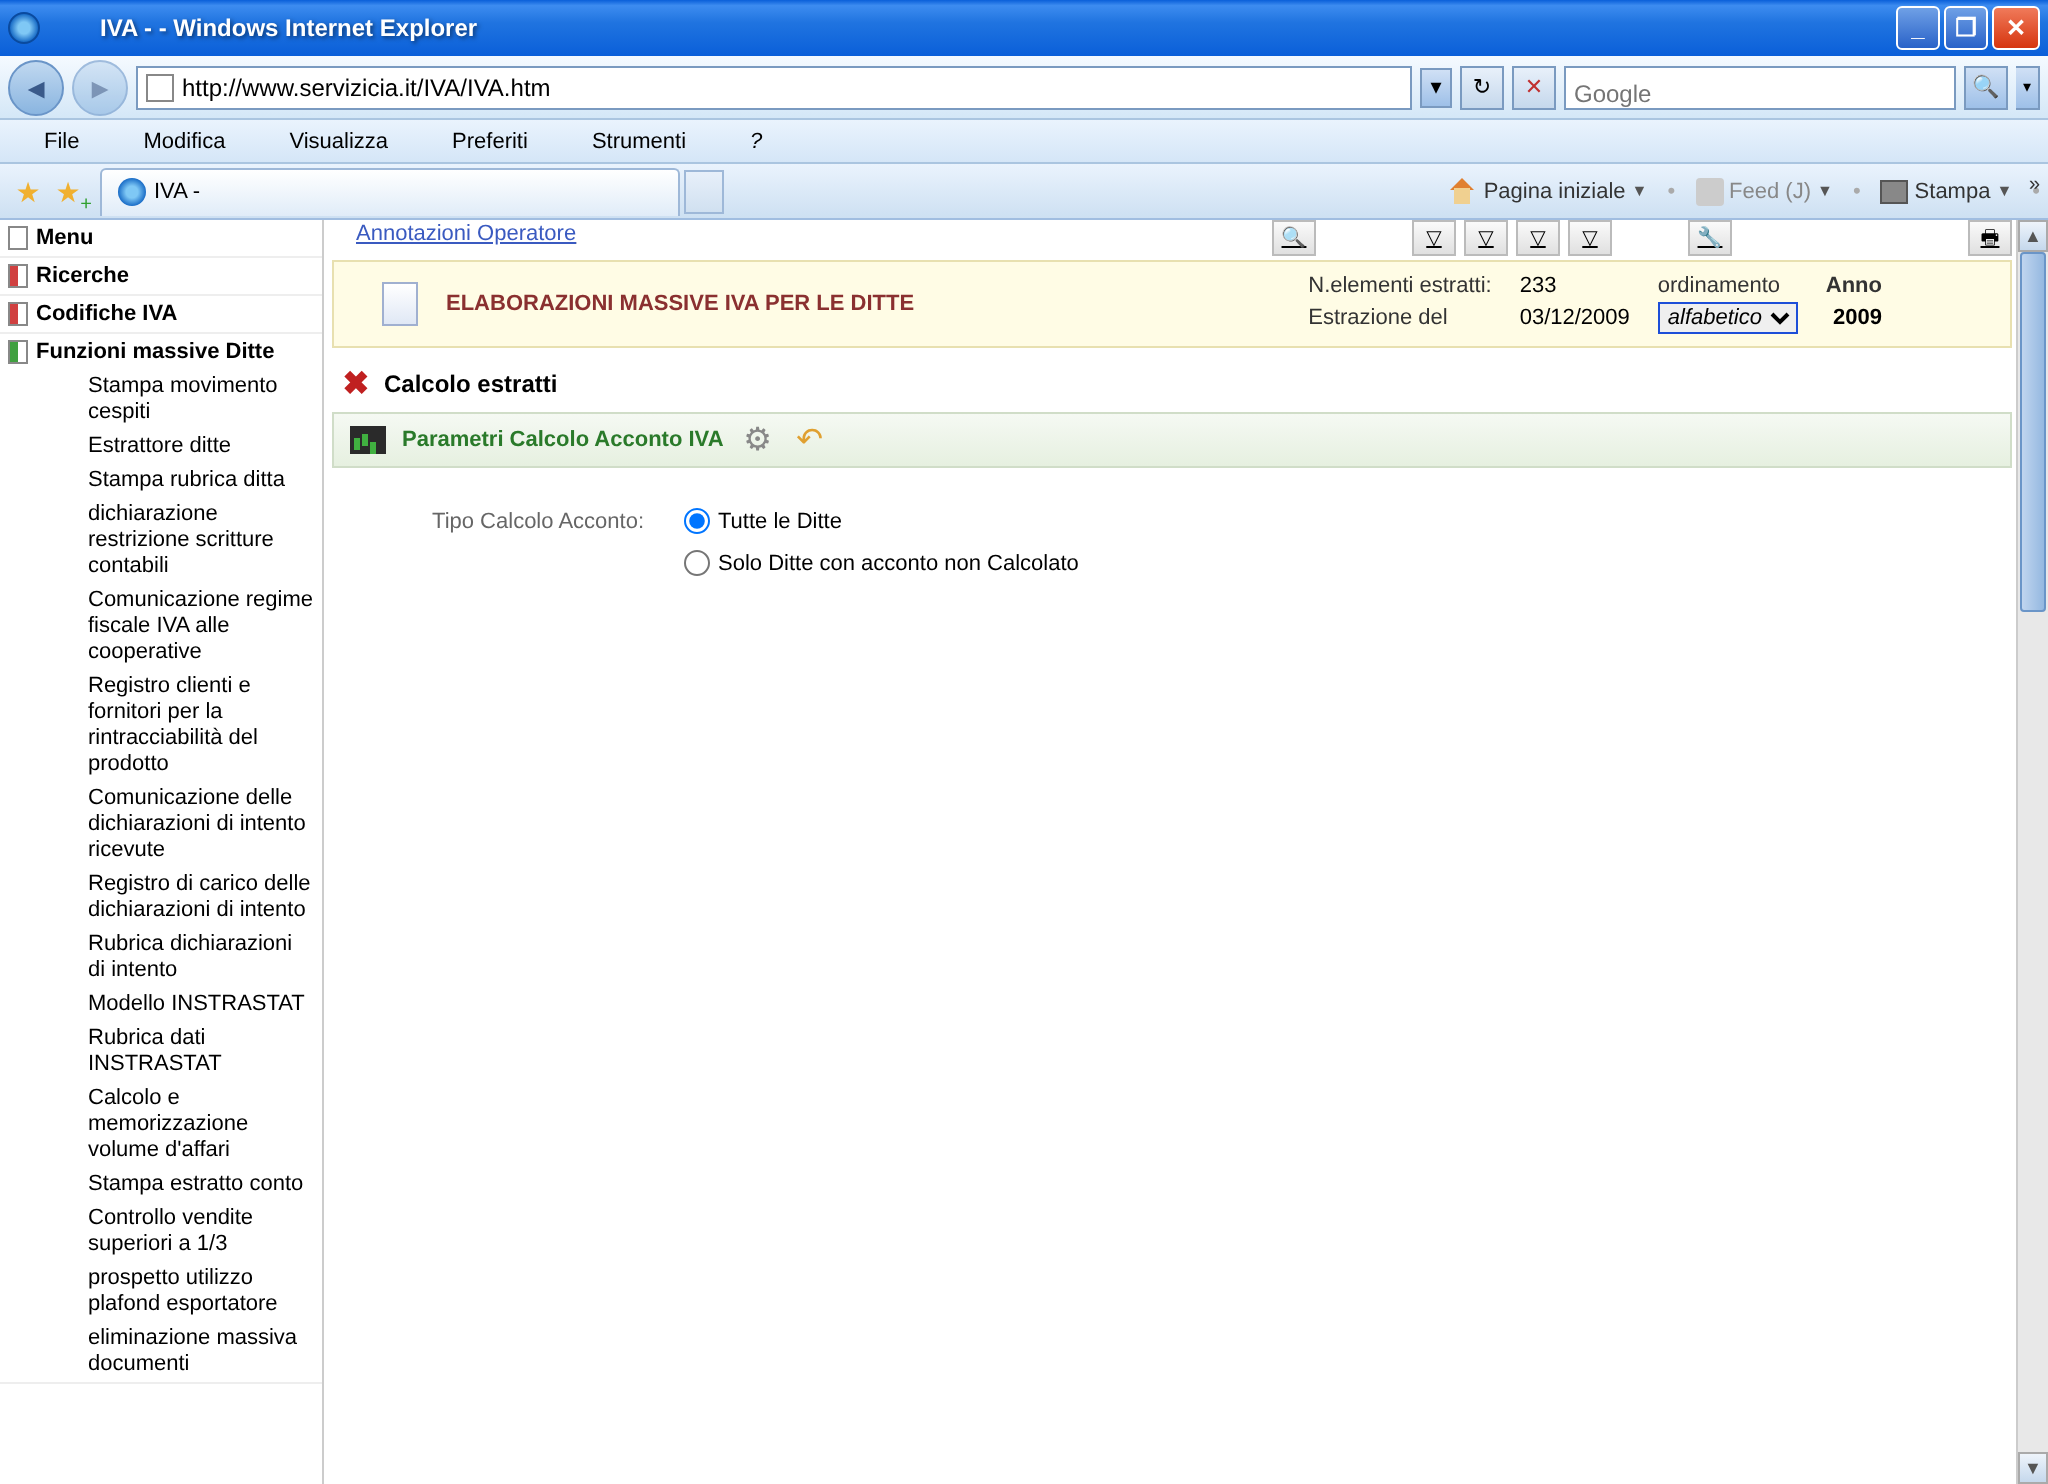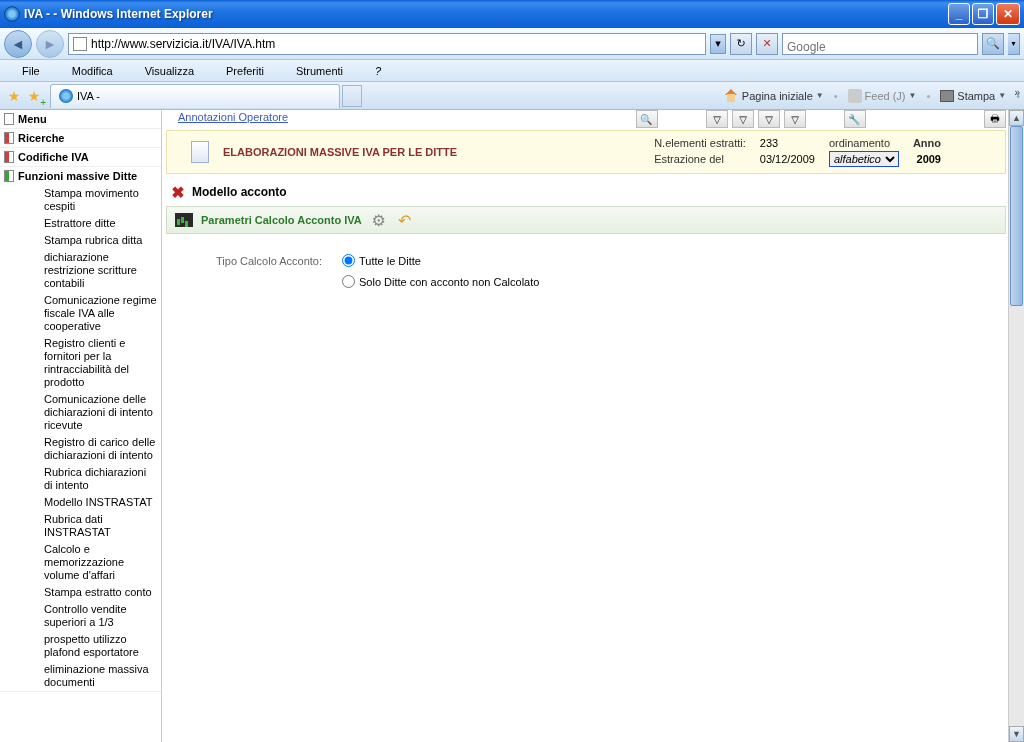--- a/index.html
+++ b/index.html
@@ -1,21 +1,21 @@
 <!DOCTYPE html>
 <html><head>
 <meta charset="utf-8">
 <style>
 * { box-sizing: border-box; margin: 0; padding: 0; }
 body { font-family: Tahoma, Arial, sans-serif; font-size: 11px; width: 1024px; height: 742px; overflow: hidden; background: #fff; }
 
 
 .titlebar { height: 28px; background: linear-gradient(to bottom, #0a5fd9 0%, #3d8cf0 10%, #2074e0 40%, #0a5fd9 100%); display: flex; align-items: center; padding: 0 4px; color: white; font-weight: bold; font-size: 12px; }
 .titlebar .ie-icon { width: 16px; height: 16px; margin-right: 4px; border-radius: 50%; background: radial-gradient(circle, #7fc8f5 30%, #1a6dc7 70%); border: 1px solid #0a4a9e; }
-.titlebar .title-text { flex: 1; text-shadow: 1px 1px 2px rgba(0,0,0,0.5); }
+.titlebar .title-text { flex: 1; text-shadow: 1px 1px 2px rgba(0,0,0,0.5); margin-left: 26px; }
 .win-controls { display: flex; gap: 2px; }
 .win-btn { width: 22px; height: 22px; border-radius: 3px; border: 1px solid #fff; display: flex; align-items: center; justify-content: center; font-weight: bold; color: white; cursor: pointer; }
 .win-min { background: linear-gradient(to bottom, #6fa0e6, #2962c8); }
 .win-max { background: linear-gradient(to bottom, #6fa0e6, #2962c8); }
 .win-close { background: linear-gradient(to bottom, #f07a5a, #d6350f); width: 24px; }
 
 
 .navbar { height: 32px; background: linear-gradient(to bottom, #f5faff 0%, #d4e7f7 100%); border-bottom: 1px solid #aac5e0; display: flex; align-items: center; padding: 2px 4px; gap: 4px; }
 .nav-arrow { width: 28px; height: 28px; border-radius: 50%; background: linear-gradient(to bottom, #c0d8f0, #8ab5e0); border: 1px solid #6a95c8; display: flex; align-items: center; justify-content: center; cursor: pointer; font-size: 14px; color: #3a5a8a; }
 .addr-bar { flex: 1; height: 22px; background: white; border: 1px solid #7a9ac0; display: flex; align-items: center; padding: 0 4px; gap: 4px; }
@@ -209,21 +209,21 @@
           <div class="item">Calcolo e memorizzazione volume d'affari</div>
           <div class="item">Stampa estratto conto</div>
           <div class="item">Controllo vendite superiori a 1/3</div>
           <div class="item">prospetto utilizzo plafond esportatore</div>
           <div class="item">eliminazione massiva documenti</div>
         </div>
     </div>
   </div>
 
   <div class="main-area">
-    <div style="display:flex; align-items:center; padding:0 18px 0 4px;">
+    <div style="display:flex; align-items:center; padding:0 18px 0 4px;text-decoration:underline;">
       <a class="top-link">Annotazioni Operatore</a>
       <div style="margin-left:auto; display:flex; gap:4px;">
         <div class="mini-btn">🔍</div>
         <div style="width:40px"></div>
         <div class="mini-btn">▽</div>
         <div class="mini-btn">▽</div>
         <div class="mini-btn">▽</div>
         <div class="mini-btn">▽</div>
         <div style="width:30px"></div>
         <div class="mini-btn">🔧</div>
@@ -259,21 +259,21 @@
           <option>alfabetico</option>
         </select>
       </div>
       <div style="grid-column:7; text-align:right; padding-right:40px;">
         <span class="year-val">2009</span>
       </div>
     </div>
 
     <div class="section-title">
       <div class="x-icon">✖</div>
-      <span>Modello acconto</span>
+      <span>Calcolo estratti</span>
     </div>
 
     <div class="sub-banner">
       <div class="chart-icon"></div>
       <span class="title">Parametri Calcolo Acconto IVA</span>
       <div class="gear-icon">⚙</div>
       <div class="back-icon">↶</div>
       <div style="flex:1"></div>
     </div>
 

